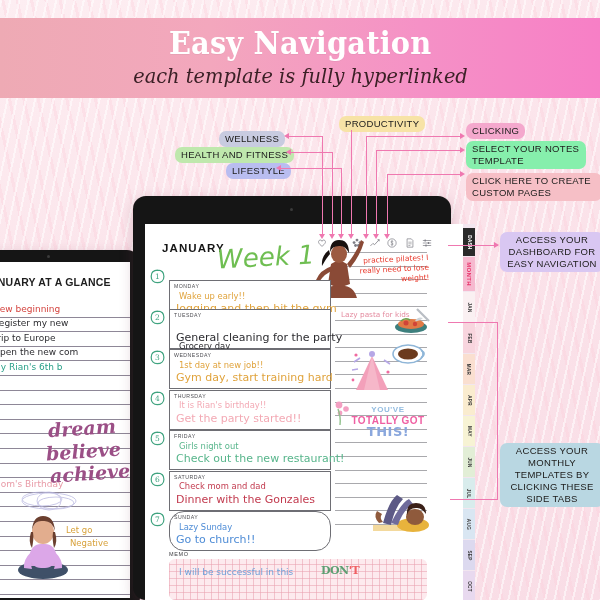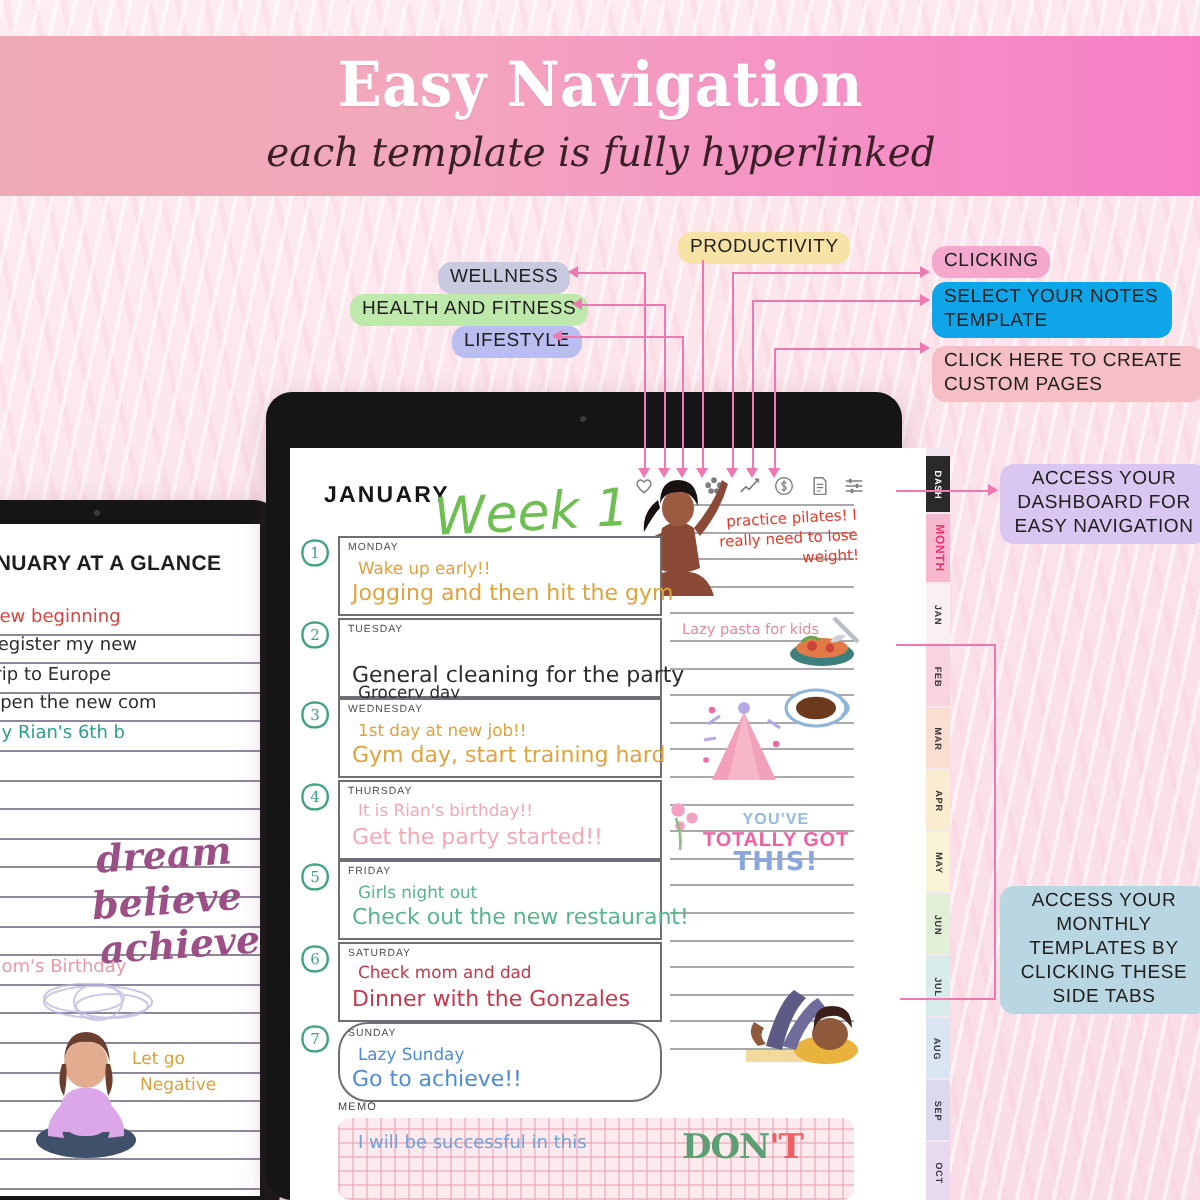--- a/index.html
+++ b/index.html
@@ -104,22 +104,22 @@
 
   
   #memo-label{position:absolute;left:24px;top:327px;font-size:5.5px;color:#3c3c40;letter-spacing:.6px;}
   #memo-box{position:absolute;left:24px;top:335px;width:258px;height:41px;border-radius:6px;
     background:
       repeating-linear-gradient(0deg,rgba(233,160,175,.55) 0 1px,rgba(0,0,0,0) 1px 7px),
       repeating-linear-gradient(90deg,rgba(233,160,175,.55) 0 1px,rgba(0,0,0,0) 1px 7px),
       #fdeaee;}
   #memo-text{position:absolute;left:34px;top:343px;font-size:9px;color:#6fa0d8;
     font-family:"DejaVu Sans",sans-serif;}
-  #memo-dont{position:absolute;left:196px;top:340px;font-family:"DejaVu Serif",serif;
-    font-weight:bold;font-size:17px;color:#5d9e72;letter-spacing:-.5px;}
+  #memo-dont{position:absolute;left:176px;top:340px;font-family:"DejaVu Serif",serif;
+    font-weight:bold;font-size:11px;color:#5d9e72;letter-spacing:-.5px;}
   #memo-dont .q{color:#ef5f63;}
 
   
   #side-tabs{position:absolute;right:0;top:0;width:12px;height:376px;}
   .stab{position:absolute;right:0;width:12px;display:flex;align-items:center;justify-content:center;}
   .stab span{font-size:4.6px;font-weight:bold;letter-spacing:.35px;
     transform:rotate(90deg);white-space:nowrap;}
 
   
   #page-edge{position:absolute;right:0;top:0;width:12px;height:376px;background:#f2e6ef;}
@@ -373,21 +373,21 @@
       <svg style="position:absolute;left:188px;top:175px;width:22px;height:28px;" viewBox="0 0 22 28">
         <g fill="#f3a0c2">
             <circle cx="6" cy="6" r="3.4"></circle>
             <circle cx="13" cy="10" r="2.8"></circle>
             <circle cx="7" cy="14" r="2.4"></circle>
           </g>
         <path d="M5 10 q3 8 2 16" stroke="#8fc08a" stroke-width="1.4" fill="none"></path>
       </svg>
 
       <div id="days">
-          <div class="day" style="top: 44px; height: 38px;">
+          <div class="day" style="top: 56px; height: 38px;">
             <div class="day-name">MONDAY</div>
             <div class="day-l1" style="color: rgb(224, 163, 60);">Wake up early!!</div>
             <div class="day-l2" style="color: rgb(224, 163, 60);">Jogging and then hit the gym</div>
           </div>
           <div class="daynum" style="top: 45px; left: 5px;">
             <svg width="15" height="15" viewBox="0 0 15 15">
               <path d="M7.5 1.2 C11.4 1.2 13.9 3.6 13.9 7.4 C13.9 11.3 11.2 13.7 7.3 13.7 C3.5 13.7 1.1 11.1 1.2 7.2 C1.3 3.5 3.7 1.3 7.5 1.2" fill="none" stroke="#3fa37f" stroke-width="1.2" stroke-linecap="round"></path>
             </svg>
             <span style="position:relative;color:#3fa37f;font-size:7.5px;">1</span>
           </div>
@@ -442,21 +442,21 @@
           </div>
           <div class="daynum" style="top: 247.5px; left: 5px;">
             <svg width="15" height="15" viewBox="0 0 15 15">
               <path d="M7.5 1.2 C11.4 1.2 13.9 3.6 13.9 7.4 C13.9 11.3 11.2 13.7 7.3 13.7 C3.5 13.7 1.1 11.1 1.2 7.2 C1.3 3.5 3.7 1.3 7.5 1.2" fill="none" stroke="#3fa37f" stroke-width="1.2" stroke-linecap="round"></path>
             </svg>
             <span style="position:relative;color:#3fa37f;font-size:7.5px;">6</span>
           </div>
           <div class="day" style="top: 287px; height: 38px; border-radius: 15px;">
             <div class="day-name">SUNDAY</div>
             <div class="day-l1" style="color: rgb(78, 140, 214);">Lazy Sunday</div>
-            <div class="day-l2" style="color: rgb(78, 140, 214);">Go to achieve!!</div>
+            <div class="day-l2" style="color: rgb(78, 140, 214);">Go to church!!</div>
           </div>
           <div class="daynum" style="top: 288px; left: 5px;">
             <svg width="15" height="15" viewBox="0 0 15 15">
               <path d="M7.5 1.2 C11.4 1.2 13.9 3.6 13.9 7.4 C13.9 11.3 11.2 13.7 7.3 13.7 C3.5 13.7 1.1 11.1 1.2 7.2 C1.3 3.5 3.7 1.3 7.5 1.2" fill="none" stroke="#3fa37f" stroke-width="1.2" stroke-linecap="round"></path>
             </svg>
             <span style="position:relative;color:#3fa37f;font-size:7.5px;">7</span>
           </div>
         </div>
 
       <div id="memo-label">MEMO</div>
@@ -505,21 +505,21 @@
         </div>
     </div>
   </div>
 </div>
 
 <div class="pill" id="p-wellness" style="left:219px;top:131px;background:#c8cbe0;">WELLNESS</div>
 <div class="pill" id="p-health" style="left:175px;top:147px;background:#bfe8ad;">HEALTH AND FITNESS</div>
 <div class="pill" id="p-lifestyle" style="left:226px;top:163px;background:#b9bdf0;">LIFESTYLE</div>
 <div class="pill" id="p-productivity" style="left:339px;top:116px;background:#f7e3a6;">PRODUCTIVITY</div>
 <div class="pill" id="p-finance" style="left:466px;top:123px;background:#f4a8cd;">CLICKING</div>
-<div class="pill wrap" id="p-notes" style="left:466px;top:141px;width:108px;background:#0ea5e9;">SELECT YOUR NOTES TEMPLATE</div>
+<div class="pill wrap" id="p-notes" style="left:466px;top:141px;width:108px;background:#86efac;">SELECT YOUR NOTES TEMPLATE</div>
 <div class="pill wrap" id="p-custom" style="left:466px;top:173px;width:124px;background:#f6bfc6;">CLICK HERE  TO  CREATE CUSTOM PAGES</div>
 <div class="pill wrap" id="p-dashboard" style="left:500px;top:232px;width:92px;background:#d9c7f2;text-align:center;">ACCESS YOUR DASHBOARD FOR EASY NAVIGATION</div>
 <div class="pill wrap" id="p-monthly" style="left:500px;top:443px;width:92px;background:#b9d7e2;text-align:center;">ACCESS YOUR MONTHLY TEMPLATES BY CLICKING THESE SIDE TABS</div>
 
 <div>
 
   <div class="ln lnh" style="left:289px;top:136px;width:34px;"></div>
   <div class="ln lnv" style="left:322px;top:136px;height:100px;"></div>
   <div class="arrow left" style="left:284px;top:133px;"></div>
   <div class="arrow down" style="left:318.5px;top:234px;"></div>

